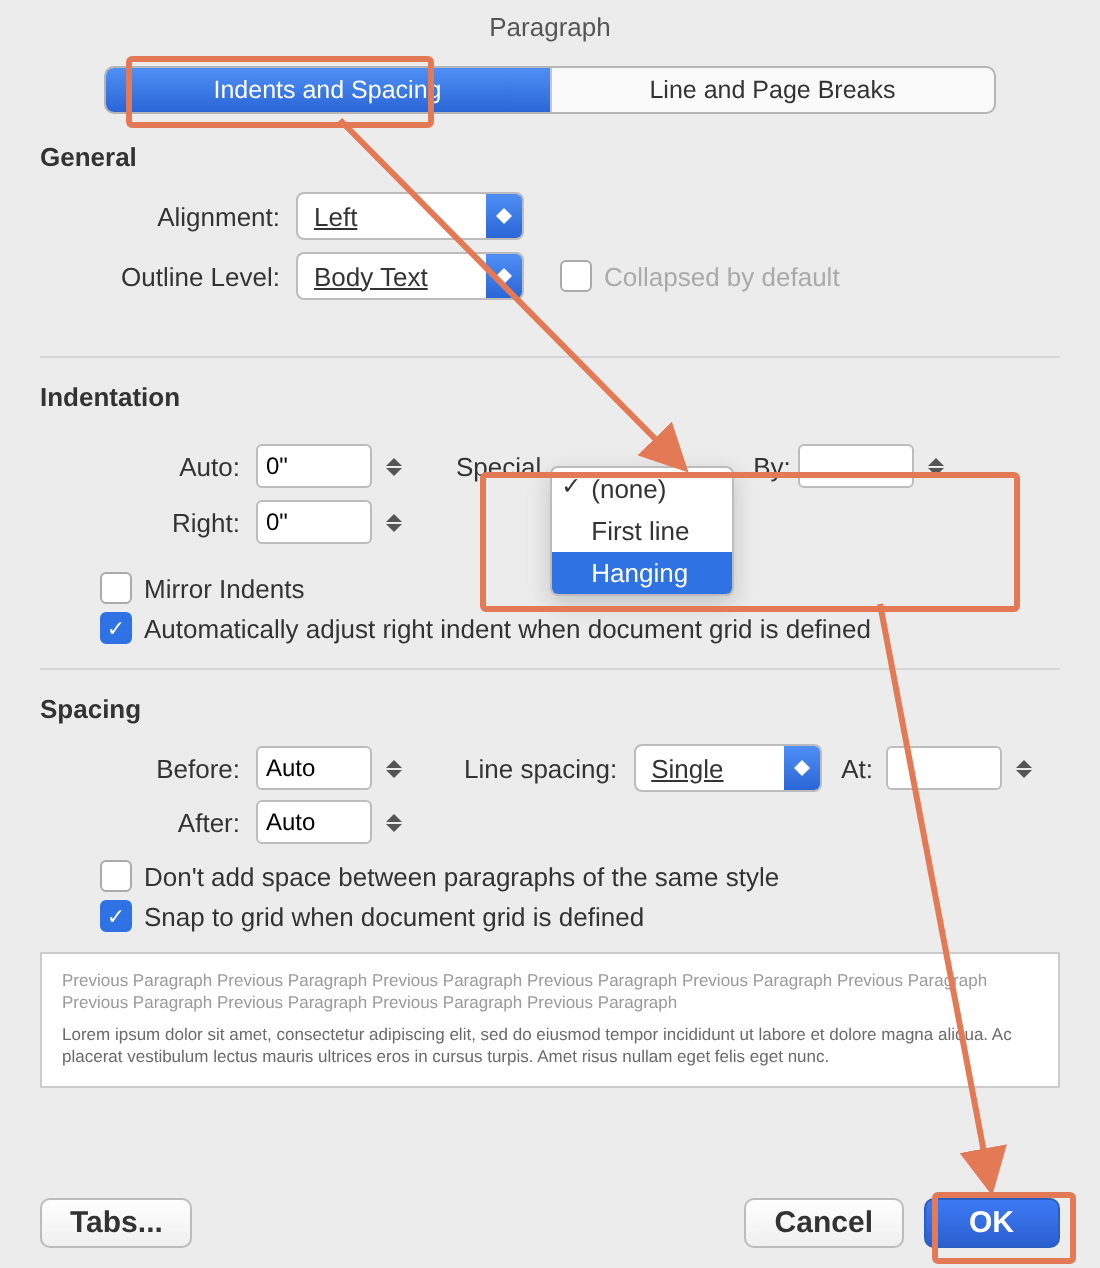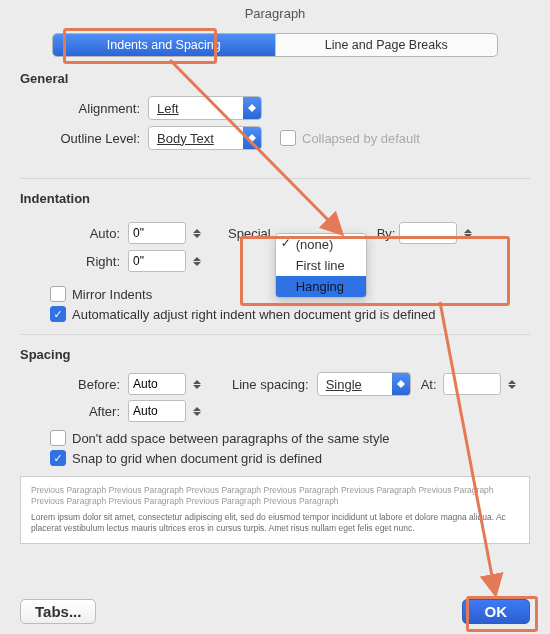--- a/index.html
+++ b/index.html
@@ -145,21 +145,21 @@
     z-index:20;
     overflow:hidden;
   }
   .dd-item{
     padding:3px 6px 3px 20px;font-size:13px;position:relative;
   }
   .dd-item.check::before{
     content:"✓";position:absolute;left:5px;top:2px;font-size:12px;color:#333;
   }
   .dd-item.sel{
-    background:#2f72e3;color:#0f172a;
+    background:#2f72e3;color:#ffffff;
   }
   .preview{
     border:1px solid #ccc;background:#fff;
     padding:8px 10px;margin-top:10px;
     font-size:8.5px;line-height:1.35;color:#9a9a9a;
   }
   .preview .body{
     color:#6a6a6a;
   }
   .footer{
@@ -332,20 +332,21 @@
   <div class="preview">
     <div>Previous Paragraph Previous Paragraph Previous Paragraph Previous Paragraph Previous Paragraph Previous Paragraph Previous Paragraph Previous Paragraph Previous Paragraph Previous Paragraph</div>
     <div class="body" style="margin-top:4px">Lorem ipsum dolor sit amet, consectetur adipiscing elit, sed do eiusmod tempor incididunt ut labore et dolore magna aliqua. Ac placerat vestibulum lectus mauris ultrices eros in cursus turpis. Amet risus nullam eget felis eget nunc.</div>
   </div>
 
 </div>
 
 <div class="footer">
   <div class="btn">Tabs...</div>
   <div class="spacer"></div>
+  <div class="btn">Cancel</div>
   <div class="btn primary">OK</div>
 </div>
 
 <div class="hl hl1"></div>
 <div class="hl hl2"></div>
 <div class="hl hl3"></div>
 
 <svg class="overlay">
   <defs>
     <marker id="ah" markerWidth="8" markerHeight="8" refX="6" refY="4" orient="auto">

